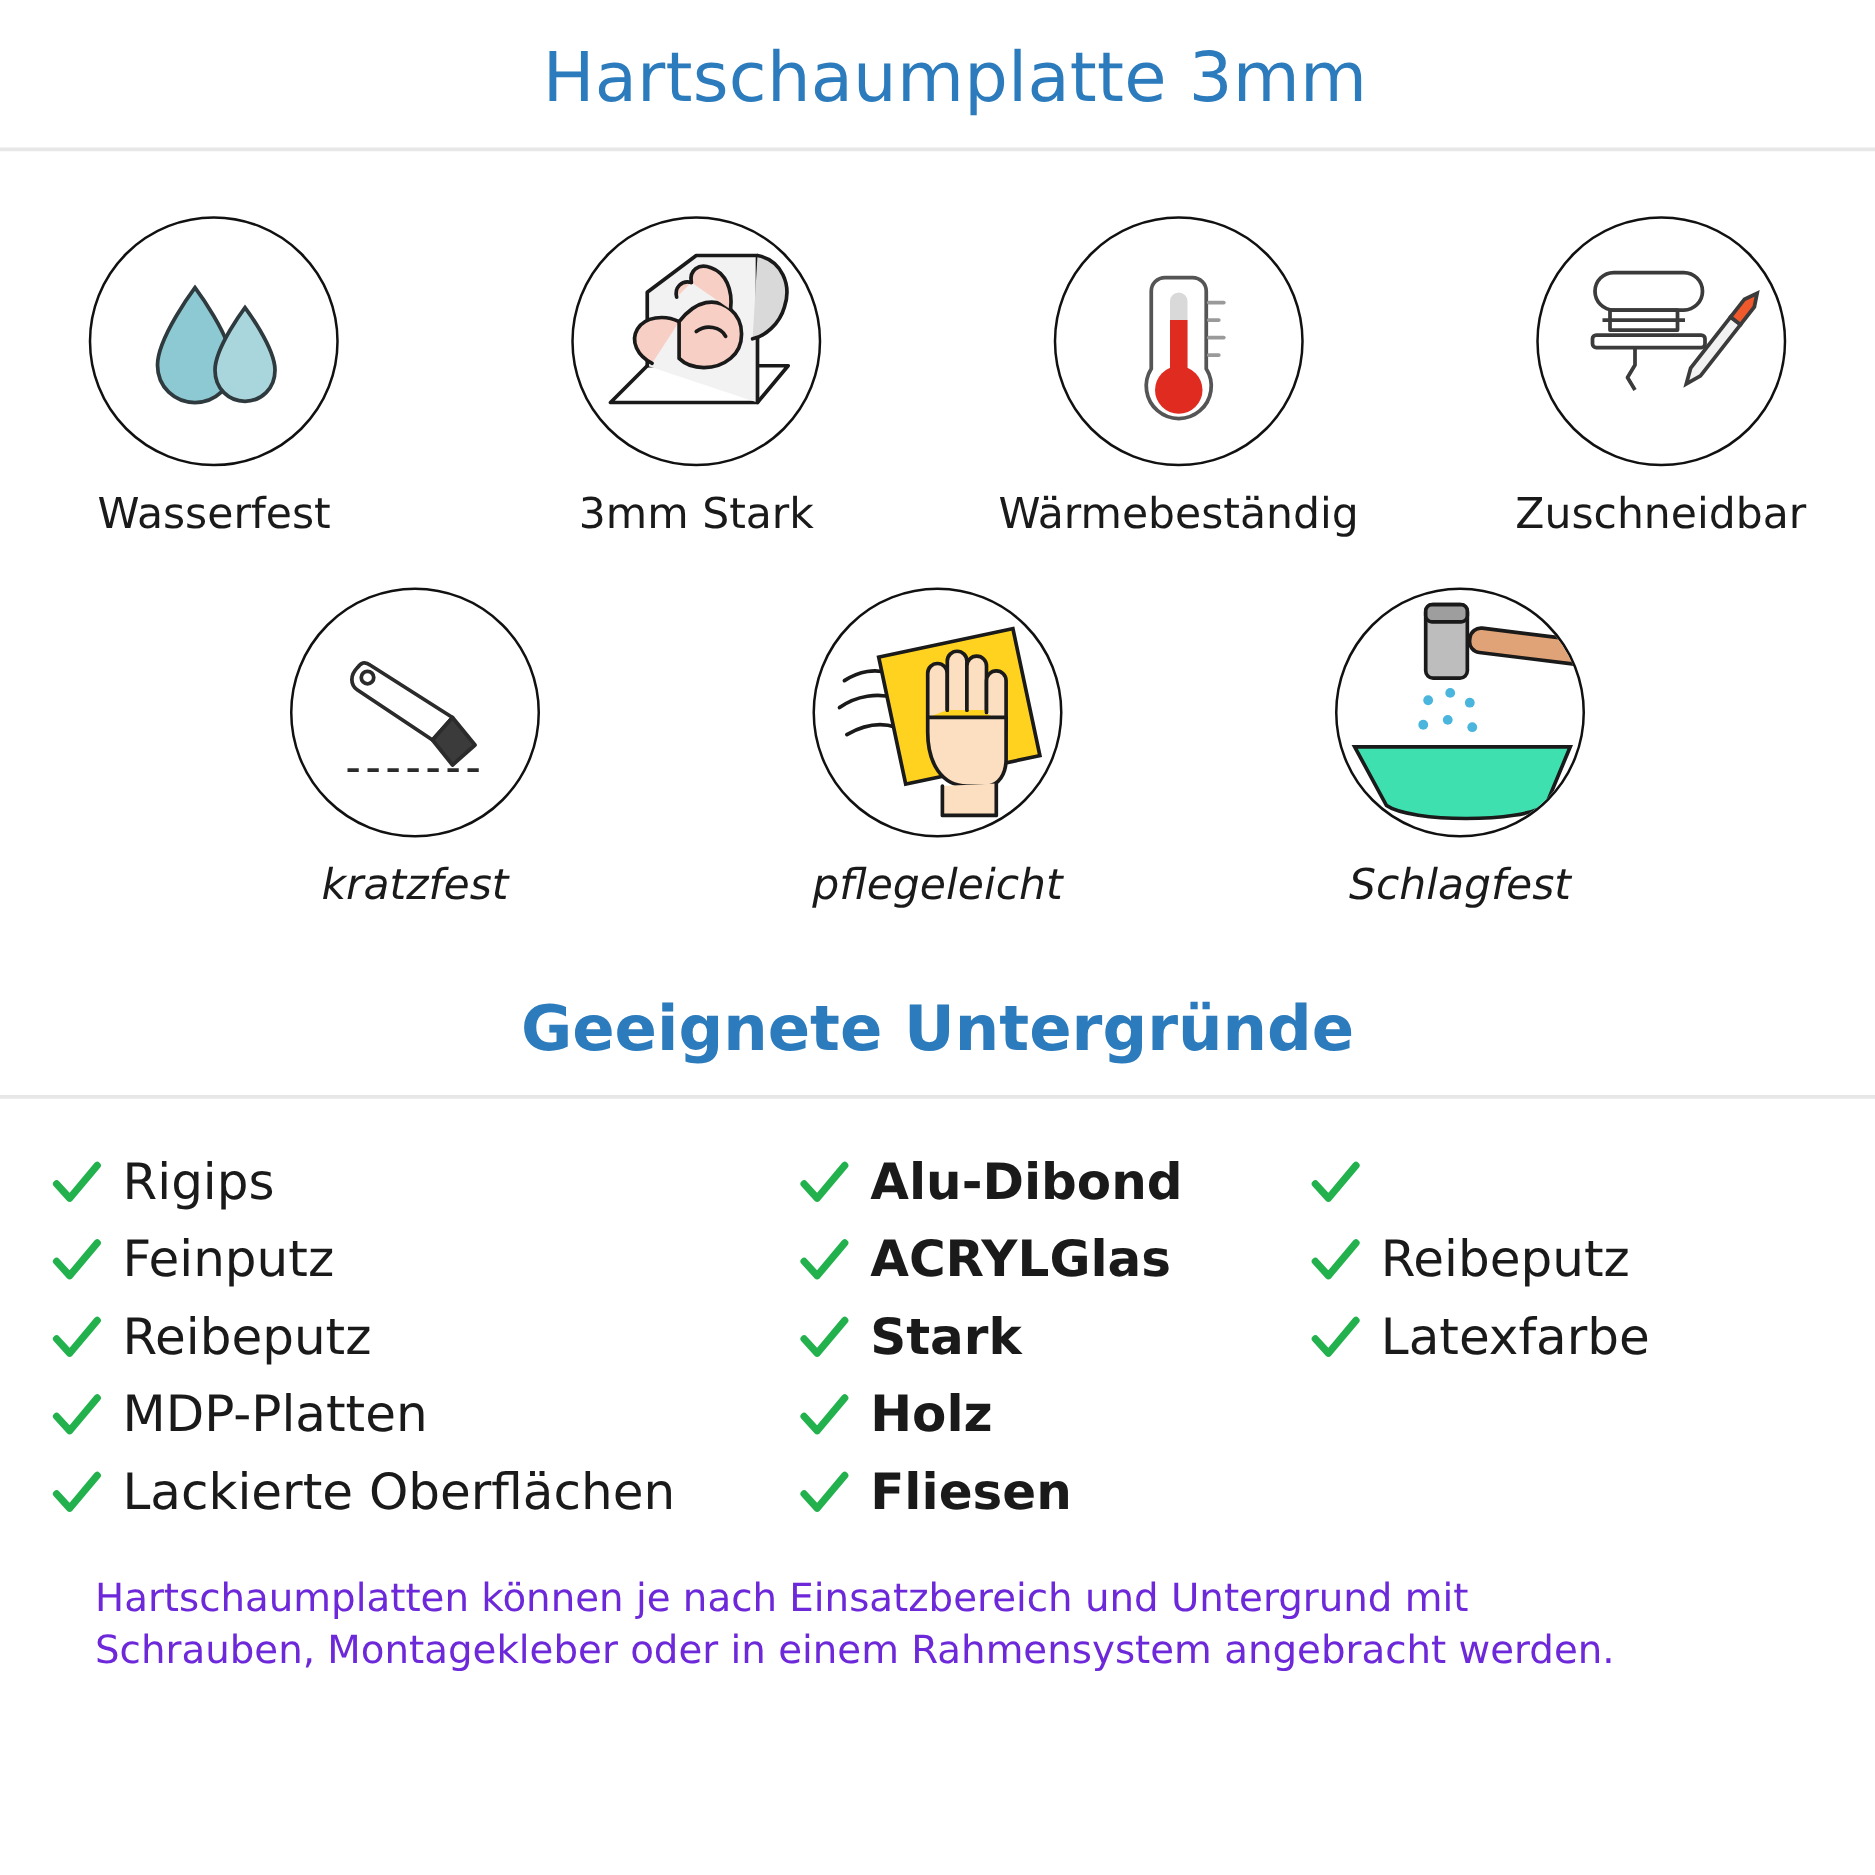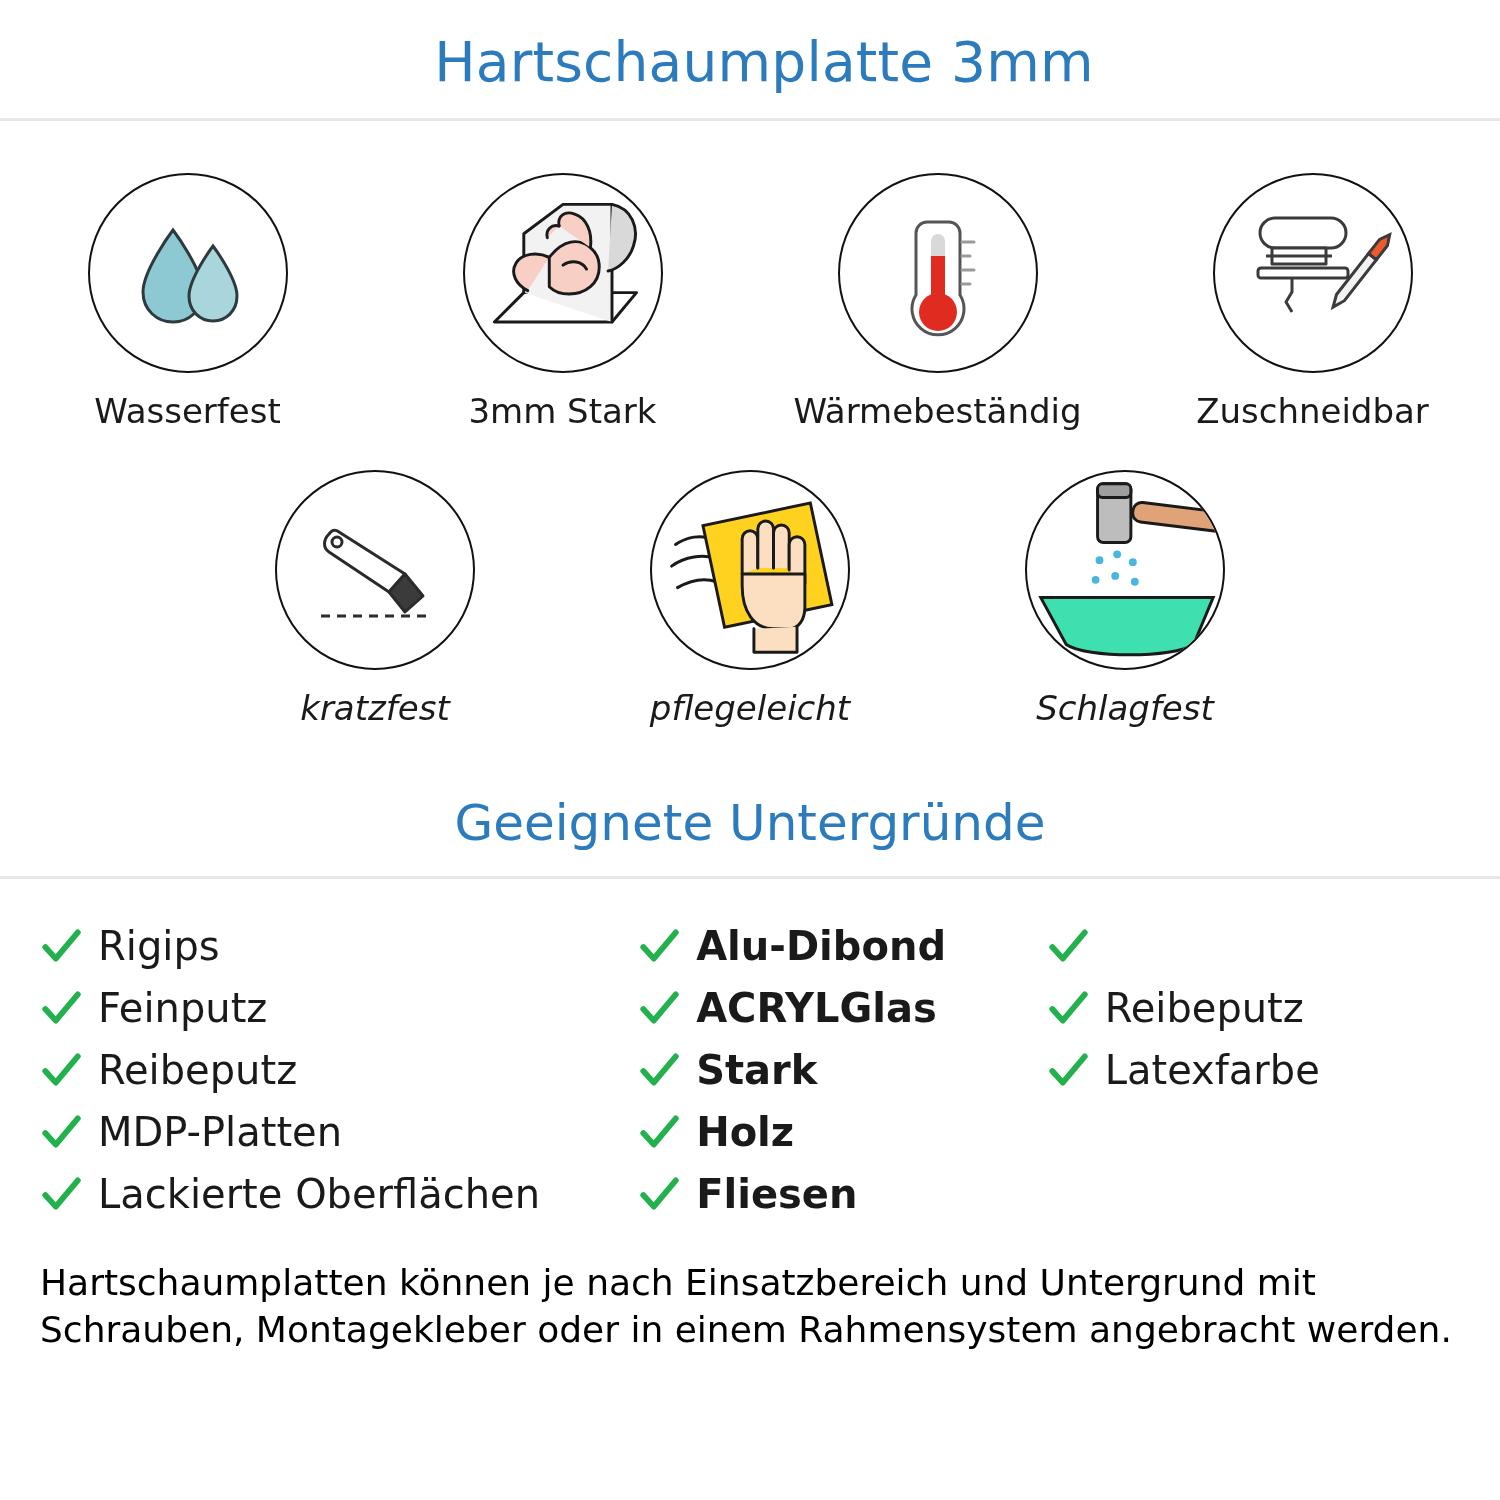--- a/index.html
+++ b/index.html
@@ -44,20 +44,21 @@
   }
 
   
   .features {
     padding-top: 52px;
   }
   .feature-row {
     display: flex;
     justify-content: center;
     align-items: flex-start;
+    gap: 43px;
   }
   .feature-row.row1 .feature { width: 375px; }
   .feature-row.row2 { margin-top: 40px; }
   .feature-row.row2 .feature { width: 375px; font-style: italic; }
   .feature {
     display: flex;
     flex-direction: column;
     align-items: center;
   }
   .circle {
@@ -82,21 +83,21 @@
 
   
   .sub-title-block {
     margin-top: 66px;
     text-align: center;
     padding-bottom: 24px;
   }
   .sub-title {
     font-size: 50px;
     color: #2b7bbd;
-    font-weight: 400;
+    font-weight: 700;
   }
 
   
   .substrates {
     margin-top: 36px;
     display: flex;
     padding: 0 40px 0 40px;
     box-sizing: border-box;
   }
   .col {
@@ -121,24 +122,24 @@
   }
   .sub-label {
     font-size: 40px;
     color: #1a1a1a;
     white-space: nowrap;
   }
 
   
   .note {
     margin-top: 34px;
-    padding: 0 40px;
-    font-size: 36px;
+    padding: 0 76px;
+    font-size: 31px;
     line-height: 1.33;
-    color: #000000;
+    color: #6d28d9;
   }
   .note div { white-space: nowrap; }
 </style>
 </head>
 <body>
 
 <div class="page">
 
   <div class="title-block">
     <div class="main-title">Hartschaumplatte 3mm</div>

